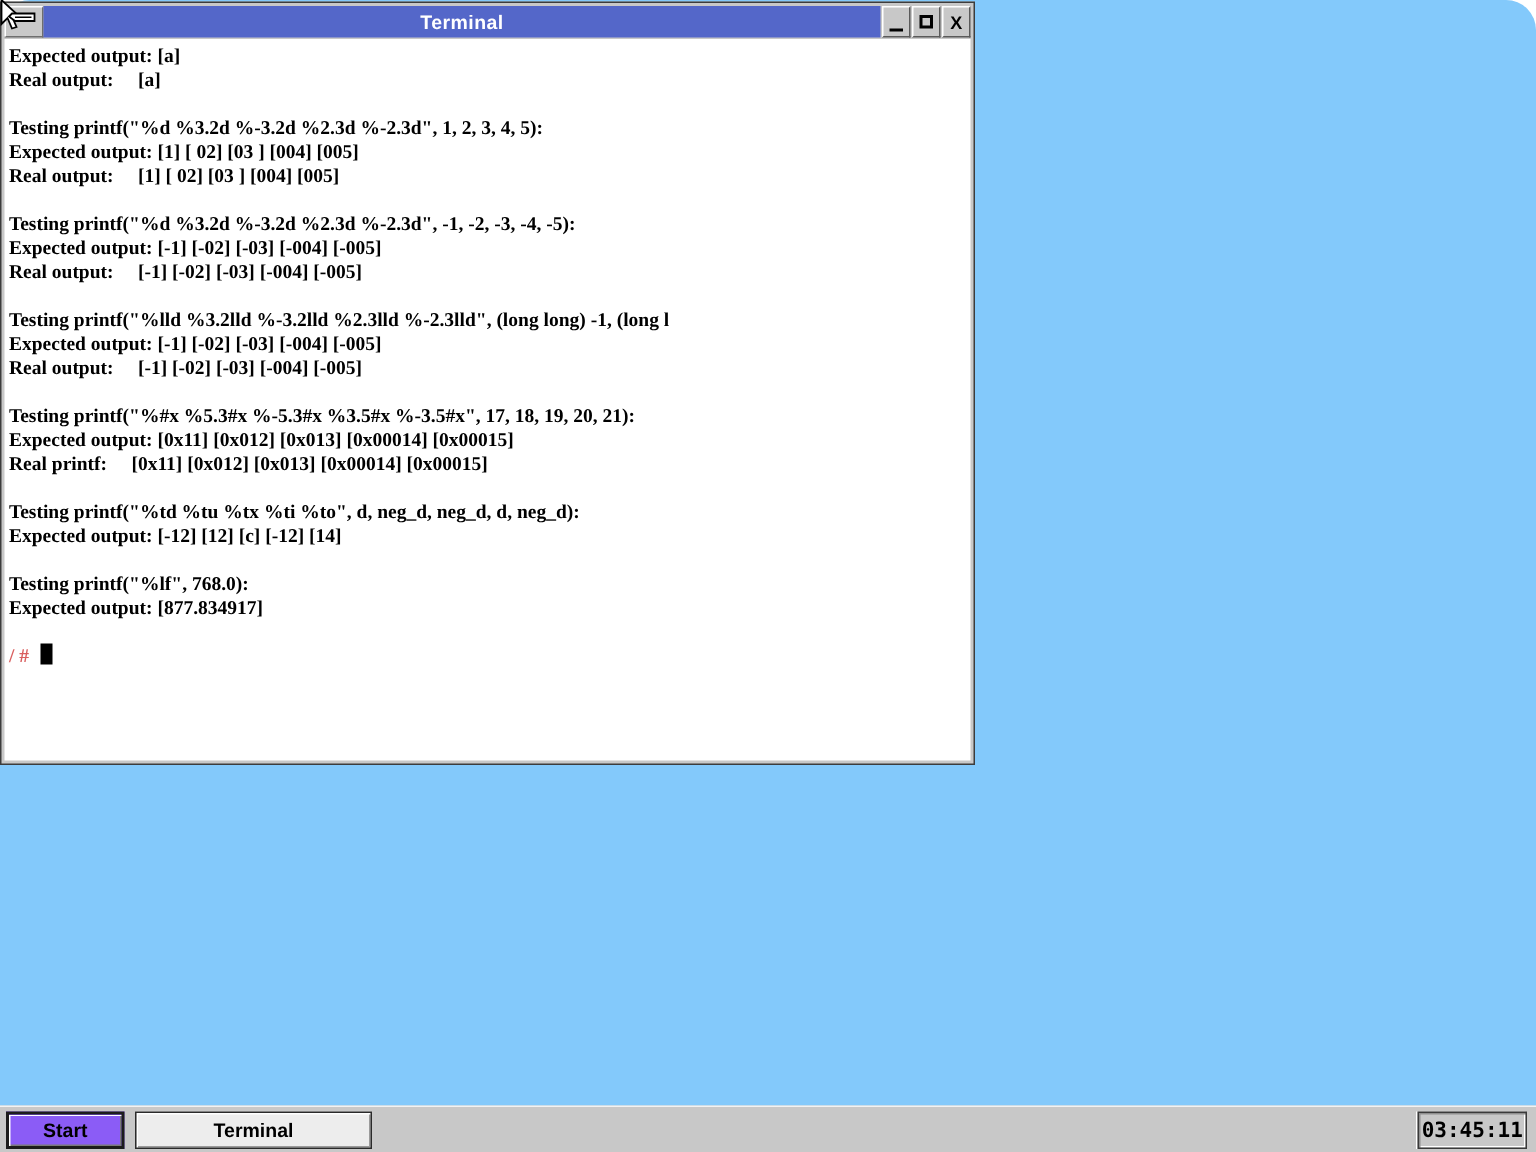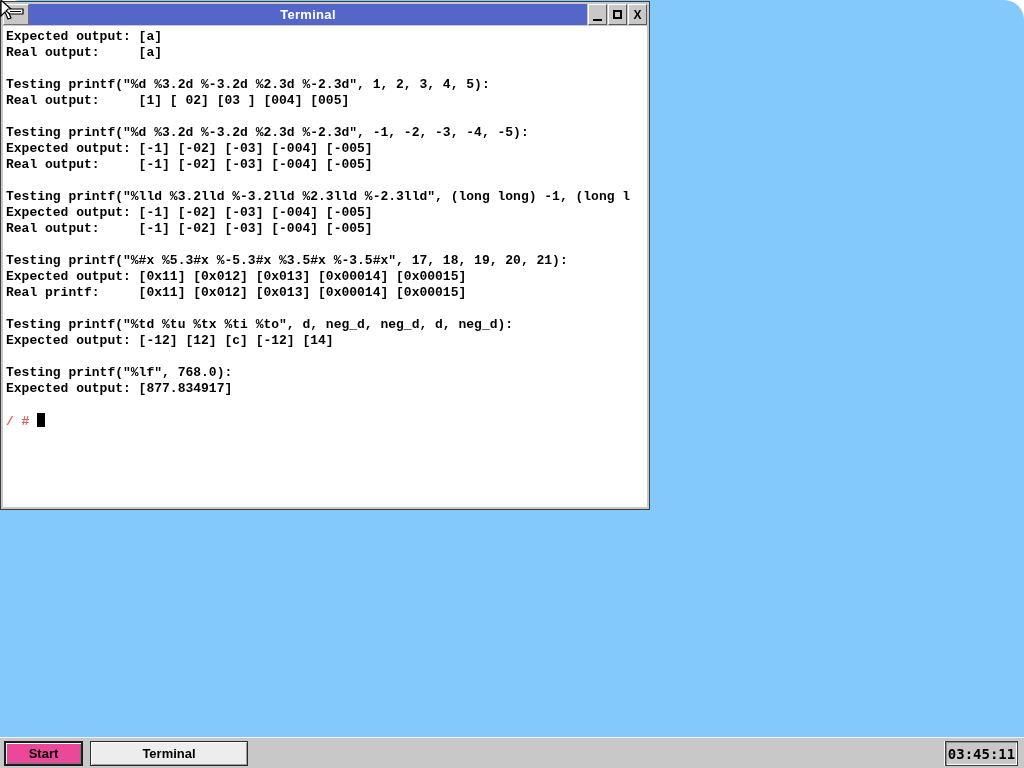--- a/index.html
+++ b/index.html
@@ -17,33 +17,33 @@
     display:flex;align-items:center;justify-content:center;letter-spacing:.3px;}
   .ctrl-btn{width:19px;flex:0 0 19px;margin-left:1px;background:#c8c8c8;box-sizing:border-box;
     border:1px solid;border-color:#ffffff #5a5a5a #5a5a5a #ffffff;
     display:flex;align-items:center;justify-content:center;cursor:default;}
   .glyph-min{width:9px;height:2px;background:#000;margin-top:11px;}
   .glyph-max{width:9px;height:9px;box-sizing:border-box;border:2px solid #000;}
   .glyph-close{font-size:12px;font-weight:bold;color:#000;line-height:1;}
 
   
   .term{flex:1;background:#ffffff;overflow:hidden;padding:3px 0 0 3px;
-    font-family:Liberation Mono, monospace;font-size:13px;line-height:16px;
+    font-family:Liberation Serif, serif;font-size:13px;line-height:16px;
     font-weight:bold;color:#000;}
   .term-line{height:16px;white-space:pre;}
   .prompt-line{height:16px;white-space:pre;}
   .prompt{color:#d95f5f;}
   .cursor-block{display:inline-block;width:8px;height:14px;background:#000;
     vertical-align:-2px;margin-left:8px;}
 
   
   .taskbar{position:absolute;left:0;bottom:0;width:1024px;height:31px;background:#c8c8c8;
     border-top:1px solid #f2f2f2;box-sizing:border-box;}
   .start-btn{position:absolute;left:4px;top:3px;width:79px;height:25px;box-sizing:border-box;
-    background:#ec4899;border:2px solid #1c1c1c;
+    background:#8b5cf6;border:2px solid #1c1c1c;
     box-shadow:inset 1px 1px 0 #ffffff,inset -1px -1px 0 #7a7a7a;
     font-weight:bold;font-size:13px;color:#000;
     display:flex;align-items:center;justify-content:center;cursor:default;}
   .task-btn{position:absolute;left:90px;top:3px;width:158px;height:25px;box-sizing:border-box;
     background:#ededed;border:1px solid #2a2a2a;
     box-shadow:inset 1px 1px 0 #ffffff,inset -1px -1px 0 #9a9a9a;
     font-weight:bold;font-size:13px;color:#000;
     display:flex;align-items:center;justify-content:center;cursor:default;}
   .clock{position:absolute;right:6px;top:3px;width:73px;height:25px;box-sizing:border-box;
     background:#c8c8c8;border:1px solid #3a3a3a;
@@ -72,20 +72,21 @@
       <div class="ctrl-btn">
         <span class="glyph-close">X</span>
       </div>
     </div>
     <div class="term">
       <div>
           <div class="term-line">Expected output: [a]</div>
           <div class="term-line">Real output:     [a]</div>
           <div class="term-line"></div>
           <div class="term-line">Testing printf("%d %3.2d %-3.2d %2.3d %-2.3d", 1, 2, 3, 4, 5):</div>
+          <div class="term-line">Expected output: [1] [ 02] [03 ] [004] [005]</div>
           <div class="term-line">Real output:     [1] [ 02] [03 ] [004] [005]</div>
           <div class="term-line"></div>
           <div class="term-line">Testing printf("%d %3.2d %-3.2d %2.3d %-2.3d", -1, -2, -3, -4, -5):</div>
           <div class="term-line">Expected output: [-1] [-02] [-03] [-004] [-005]</div>
           <div class="term-line">Real output:     [-1] [-02] [-03] [-004] [-005]</div>
           <div class="term-line"></div>
           <div class="term-line">Testing printf("%lld %3.2lld %-3.2lld %2.3lld %-2.3lld", (long long) -1, (long l</div>
           <div class="term-line">Expected output: [-1] [-02] [-03] [-004] [-005]</div>
           <div class="term-line">Real output:     [-1] [-02] [-03] [-004] [-005]</div>
           <div class="term-line"></div>

